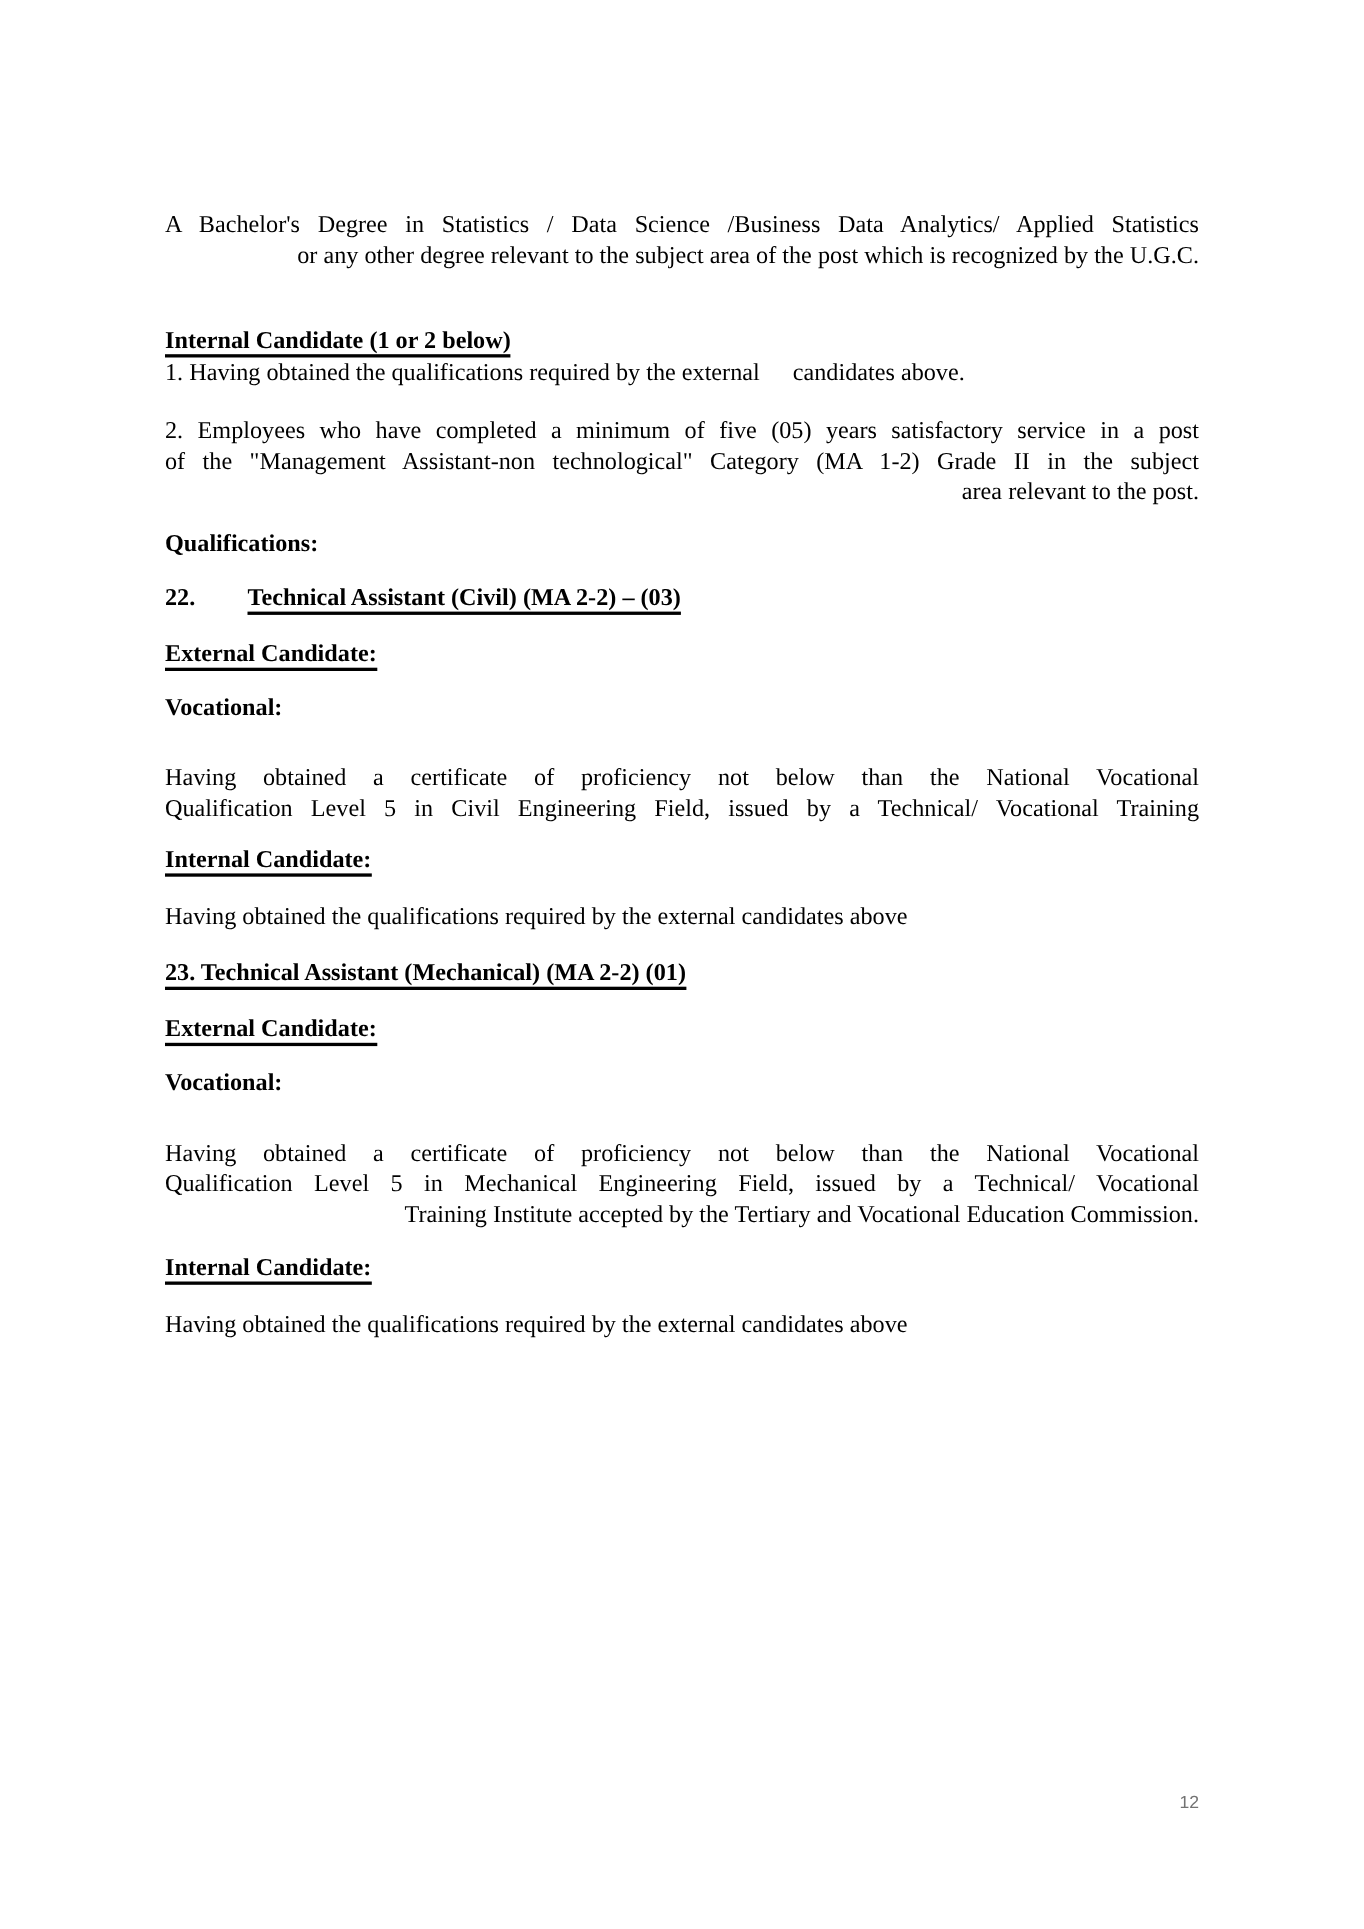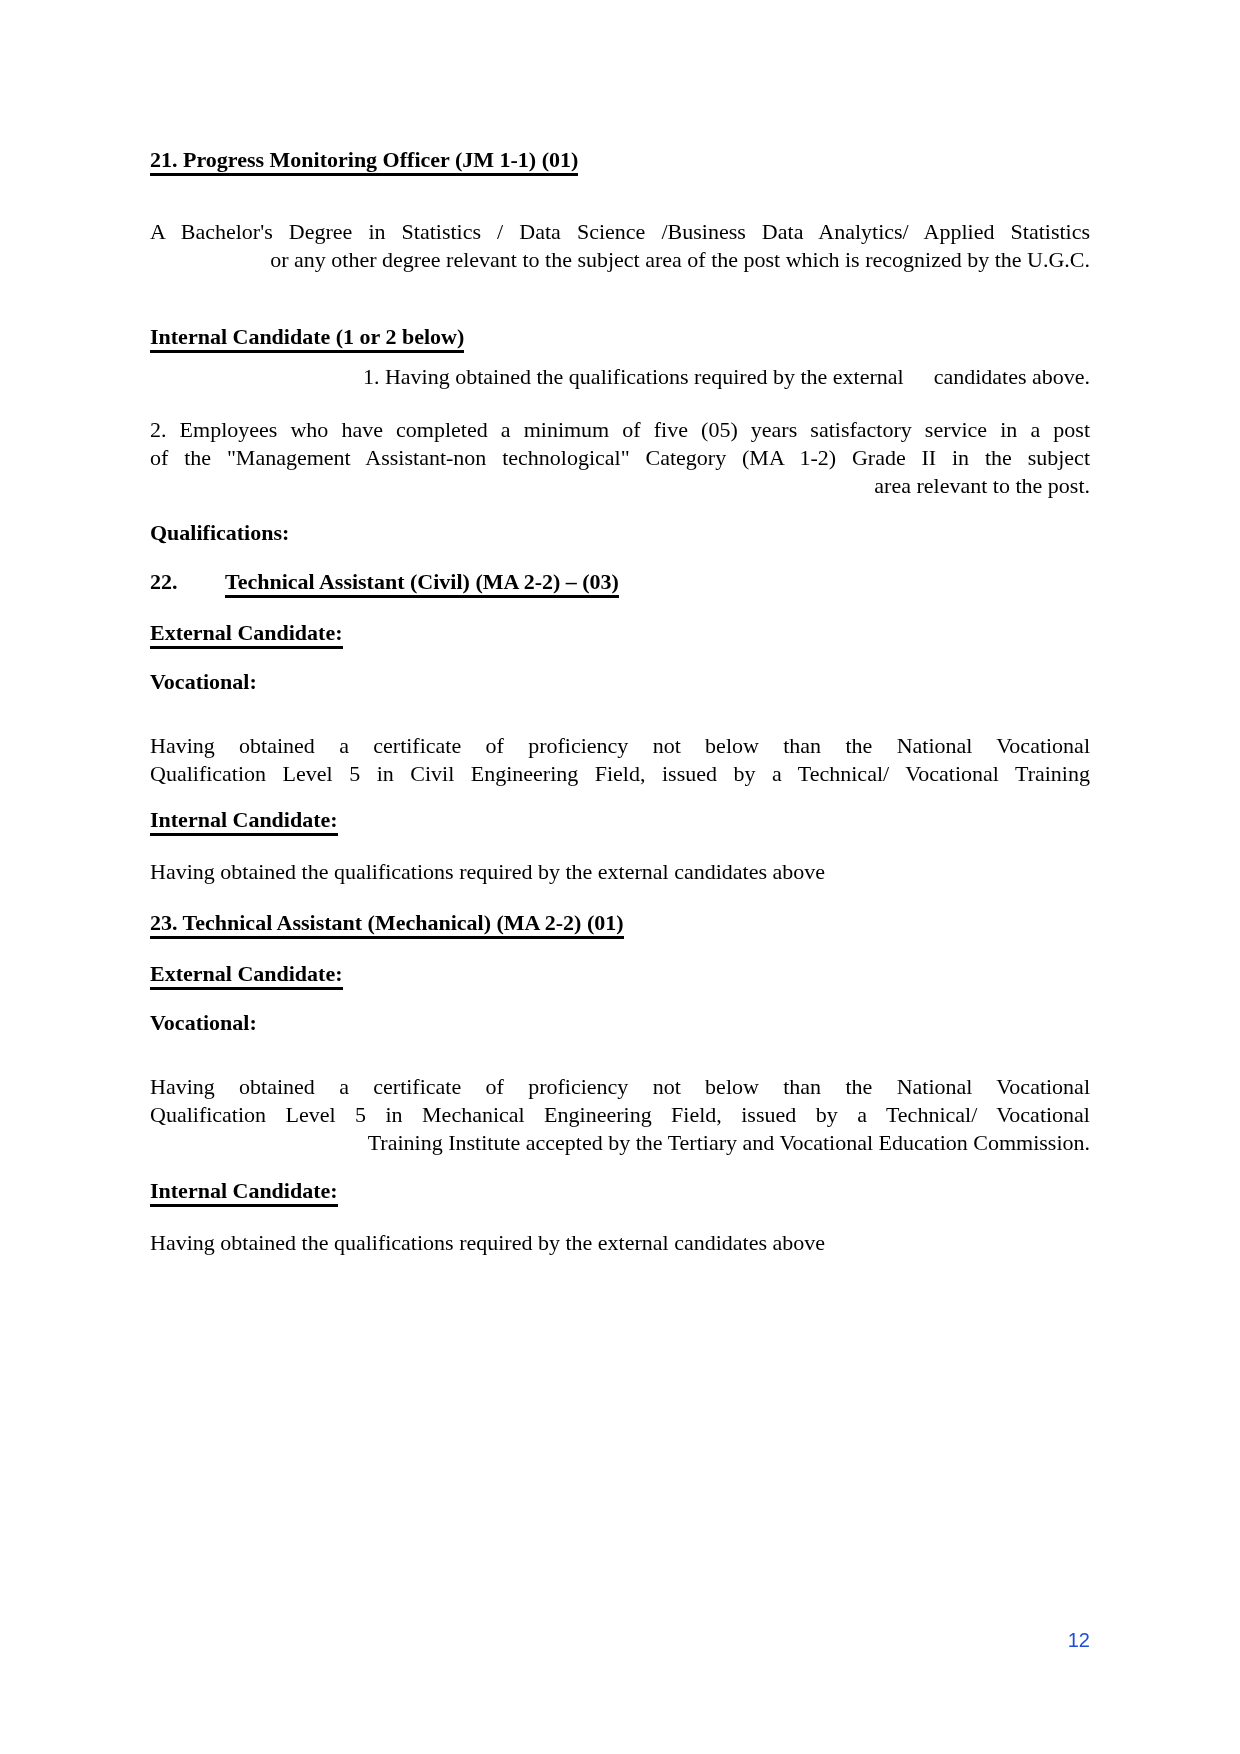--- a/index.html
+++ b/index.html
@@ -20,45 +20,44 @@
   .h { font-weight: bold; }
   .u { border-bottom: 3px solid #000; padding-bottom: 1px; }
   .para { text-align: justify; margin-top: 36px; }
   .jline { text-align: justify; text-align-last: justify; }
   .jline-last { text-align: right; }
   .tabgap { display: inline-block; width: 30px; }
   .secnum { display: inline-block; width: 75px; font-weight: bold; }
   .mt35 { margin-top: 35px; }
   .mt44 { margin-top: 44px; }
   .mt33 { margin-top: 49px; }
-  .mt14 { margin-top: 12px; text-align: right; }
+  .mt14 { margin-top: 1px; }
   .mt25 { margin-top: 25px; }
   .mt39 { margin-top: 39px; }
   .mt19 { margin-top: 19px; }
   .mt21 { margin-top: 21px; }
   .mt23 { margin-top: 23px; }
   .mt18 { margin-top: 18px; }
   .mt24 { margin-top: 24px; }
   .mt20 { margin-top: 20px; }
   .footer-pagenum {
     position: absolute;
     top: 1628px;
     right: 150px;
     font-family: "Liberation Sans", sans-serif;
-    font-size: 20px;
+    font-size: 16px;
     line-height: 24px;
-    color: #1d4ed8;
+    color: #737373;
   }
 </style>
 </head>
 <body>
 
 <div class="page">
 
-  <div class="b h"><span class="u">21. Progress Monitoring Officer (JM 1-1) (01)</span></div>
 
 
   <div class="b para mt44">
     <div class="jline">A Bachelor's Degree in Statistics / Data Science /Business Data Analytics/ Applied Statistics</div>
     <div class="jline-last">or any other degree relevant to the subject area of the post which is recognized by the U.G.C.</div>
   </div>
 
   <div class="b h mt33"><span class="u">Internal Candidate (1 or 2 below)</span></div>
 
   <div class="b mt14"><span>1. Having obtained the qualifications required by the external</span><span class="tabgap"></span><span>candidates above.</span></div>

